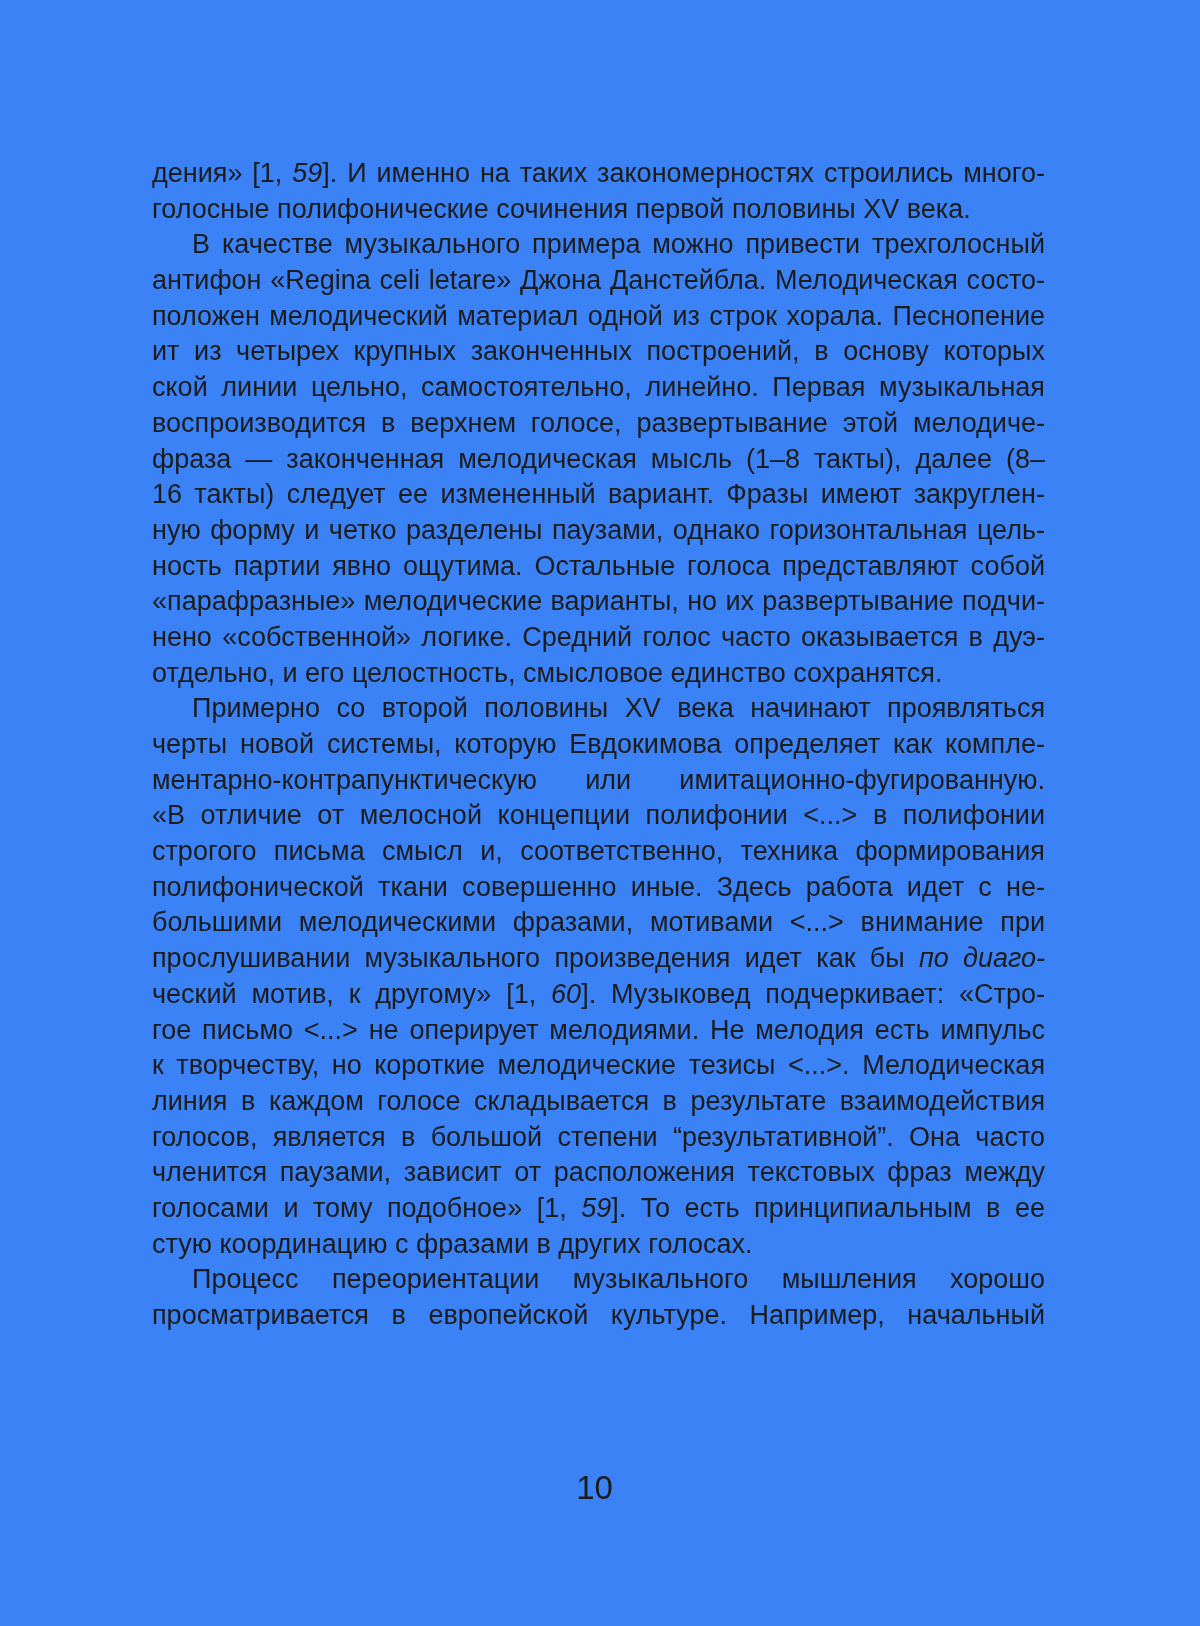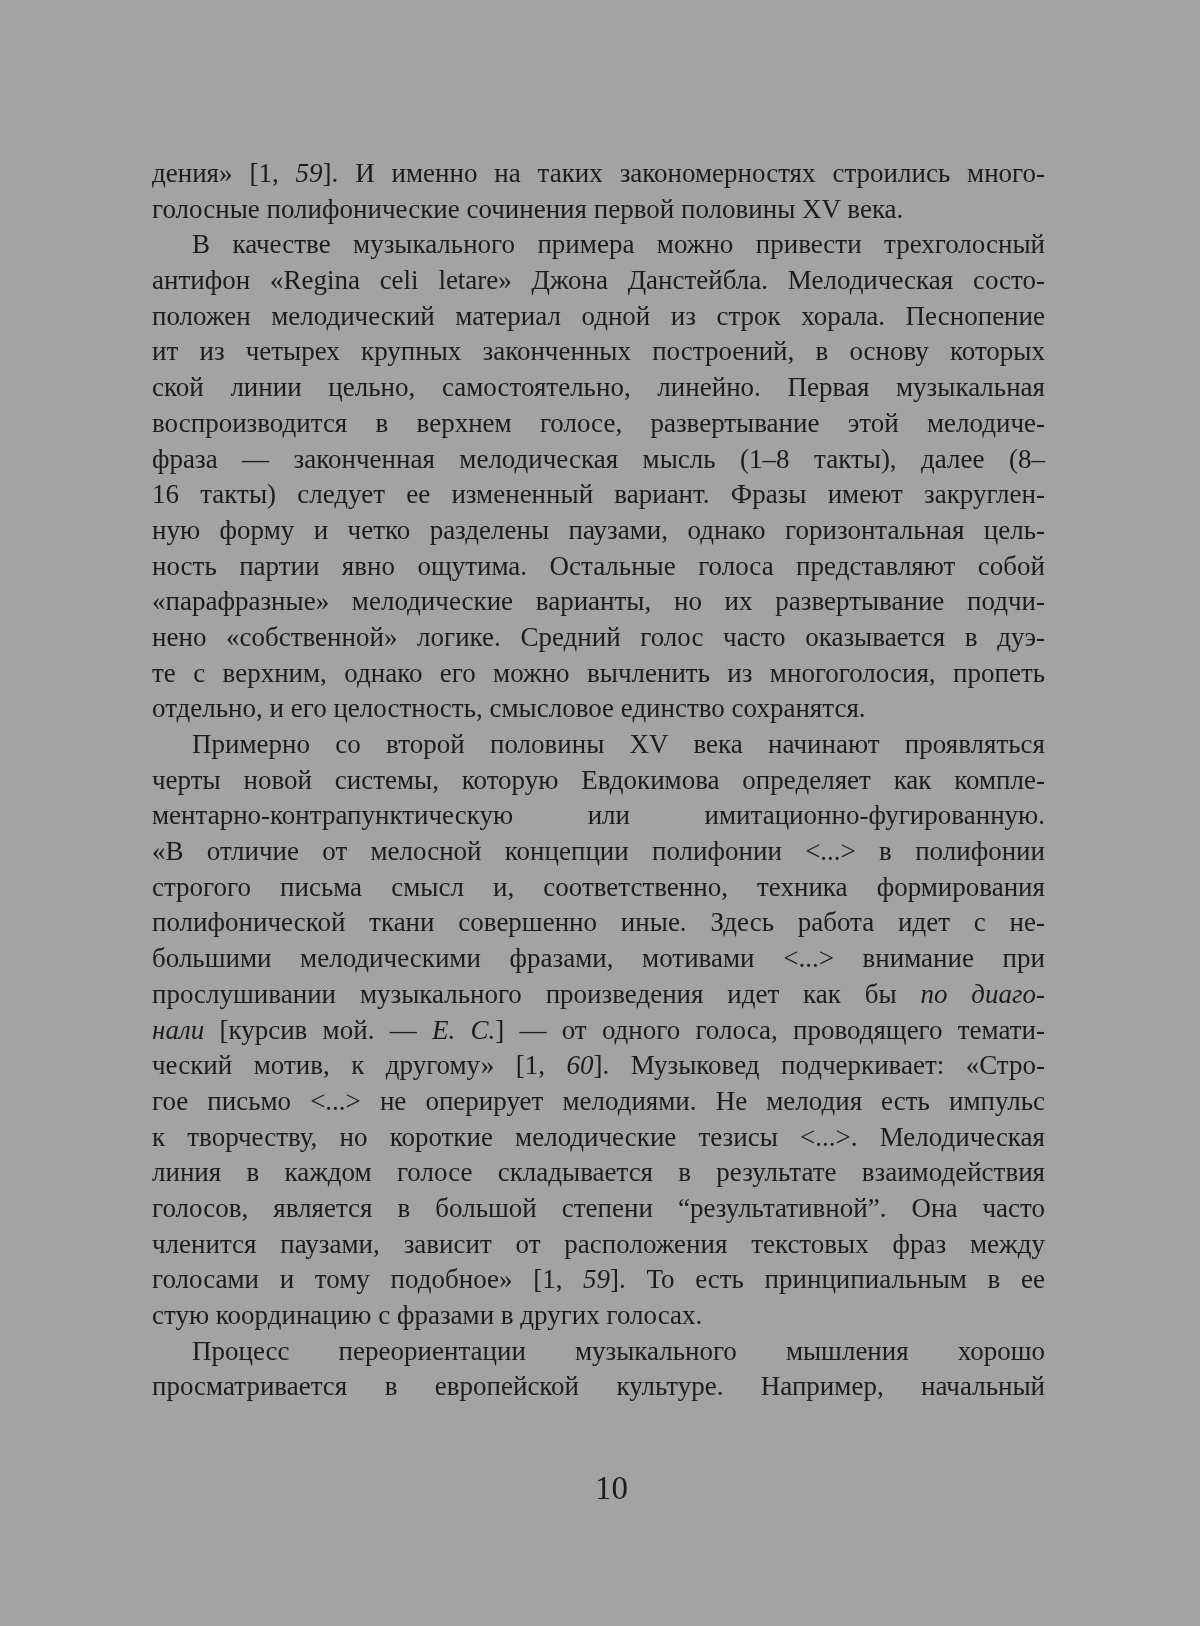--- a/index.html
+++ b/index.html
@@ -4,23 +4,23 @@
 <style>
   html, body {
     margin: 0;
     padding: 0;
     background: #ffffff;
   }
   .page {
     position: relative;
     width: 1200px;
     height: 1626px;
-    background: #a3a3a3;
+    background: #3b82f6;
     overflow: hidden;
-    font-family: Liberation Serif, serif;
+    font-family: Liberation Sans, sans-serif;
     color: #1c1c1c;
   }
   .text-block {
     position: absolute;
     left: 152px;
     top: 156px;
     width: 893px;
   }
   .line {
     font-size: 27px;
@@ -35,21 +35,21 @@
     text-align-last: left;
   }
   .line.indent {
     text-indent: 40px;
   }
   .it {
     font-style: italic;
   }
   .page-number {
     position: absolute;
-    left: 165px;
+    left: 148px;
     top: 1469px;
     width: 893px;
     text-align: center;
     font-size: 33px;
     line-height: 38px;
     color: #1c1c1c;
   }
 </style>
 </head>
 <body>
@@ -66,33 +66,31 @@
         <div class="line"><span>положен мелодический материал одной из строк хорала. Песнопение</span></div>
         <div class="line"><span>ит из четырех крупных законченных построений, в основу которых</span></div>
         <div class="line"><span>ской линии цельно, самостоятельно, линейно. Первая музыкальная</span></div>
         <div class="line"><span>воспроизводится в верхнем голосе, развертывание этой мелодиче-</span></div>
         <div class="line"><span>фраза — законченная мелодическая мысль (1–8 такты), далее (8–</span></div>
         <div class="line"><span>16 такты) следует ее измененный вариант. Фразы имеют закруглен-</span></div>
         <div class="line"><span>ную форму и четко разделены паузами, однако горизонтальная цель-</span></div>
         <div class="line"><span>ность партии явно ощутима. Остальные голоса представляют собой</span></div>
         <div class="line"><span>«парафразные» мелодические варианты, но их развертывание подчи-</span></div>
         <div class="line"><span>нено «собственной» логике. Средний голос часто оказывается в дуэ-</span></div>
-        <div class="line"><span>те с верхним, однако его можно вычленить из многоголосия, пропеть</span></div>
         <div class="line last"><span>отдельно, и его целостность, смысловое единство сохранятся.</span></div>
       </div>
       <div>
         <div class="line indent"><span>Примерно со второй половины XV века начинают проявляться</span></div>
         <div class="line"><span>черты новой системы, которую Евдокимова определяет как компле-</span></div>
         <div class="line"><span>ментарно-контрапунктическую или имитационно-фугированную.</span></div>
         <div class="line"><span>«В отличие от мелосной концепции полифонии &lt;...&gt; в полифонии</span></div>
         <div class="line"><span>строгого письма смысл и, соответственно, техника формирования</span></div>
         <div class="line"><span>полифонической ткани совершенно иные. Здесь работа идет с не-</span></div>
         <div class="line"><span>большими мелодическими фразами, мотивами &lt;...&gt; внимание при</span></div>
         <div class="line"><span>прослушивании музыкального произведения идет как бы </span><span class="it">по диаго-</span></div>
-        <div class="line"><span class="it">нали</span><span> [курсив мой. — </span><span class="it">Е. С.</span><span>] — от одного голоса, проводящего темати-</span></div>
         <div class="line"><span>ческий мотив, к другому» [1, </span><span class="it">60</span><span>]. Музыковед подчеркивает: «Стро-</span></div>
         <div class="line"><span>гое письмо &lt;...&gt; не оперирует мелодиями. Не мелодия есть импульс</span></div>
         <div class="line"><span>к творчеству, но короткие мелодические тезисы &lt;...&gt;. Мелодическая</span></div>
         <div class="line"><span>линия в каждом голосе складывается в результате взаимодействия</span></div>
         <div class="line"><span>голосов, является в большой степени “результативной”. Она часто</span></div>
         <div class="line"><span>членится паузами, зависит от расположения текстовых фраз между</span></div>
         <div class="line"><span>голосами и тому подобное» [1, </span><span class="it">59</span><span>]. То есть принципиальным в ее</span></div>
         <div class="line last"><span>стую координацию с фразами в других голосах.</span></div>
       </div>
       <div>

